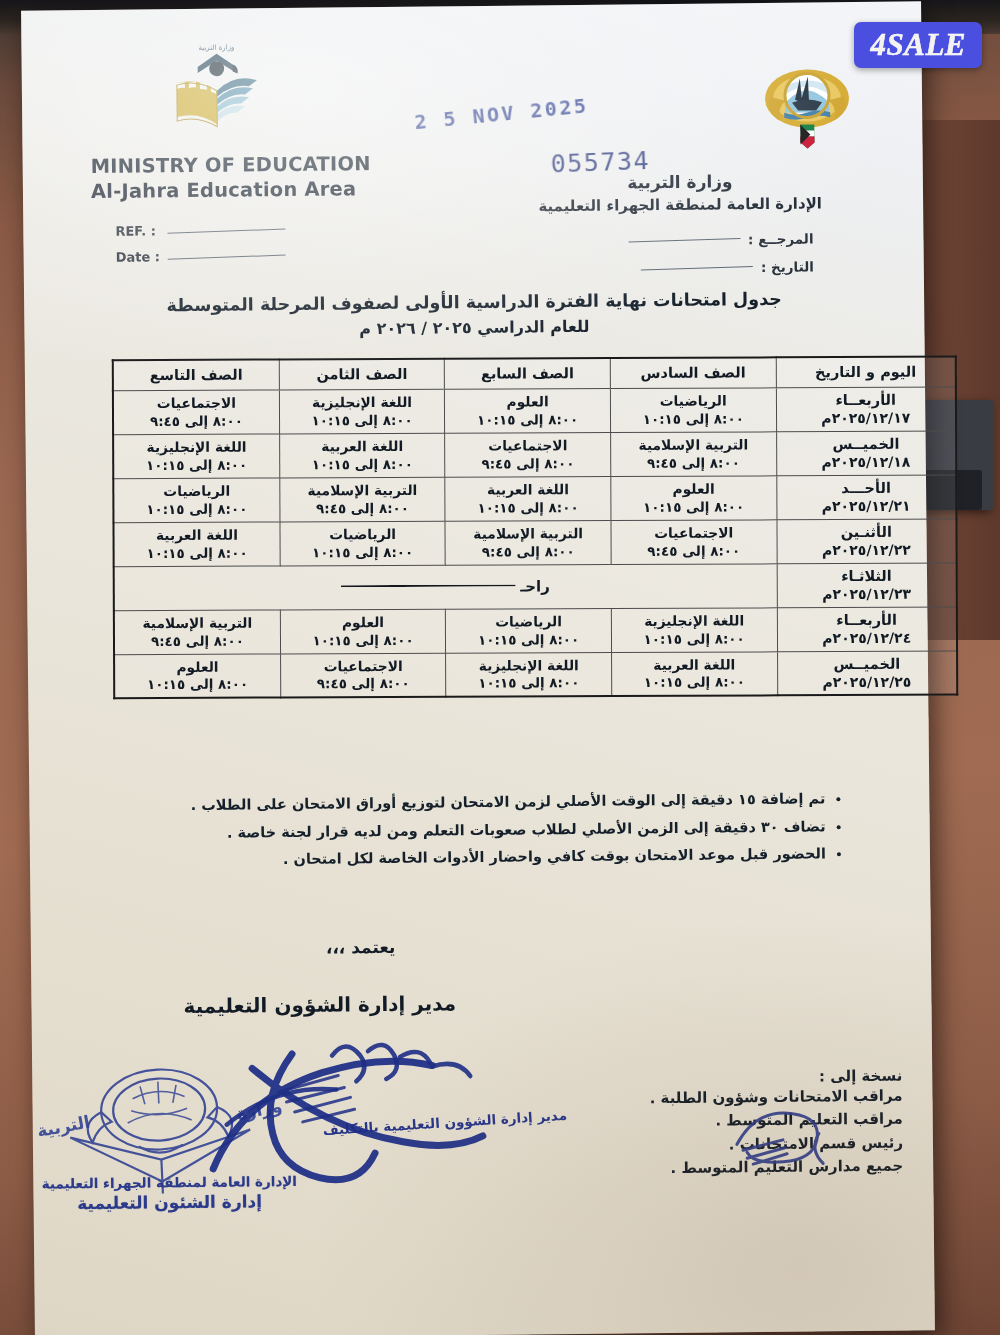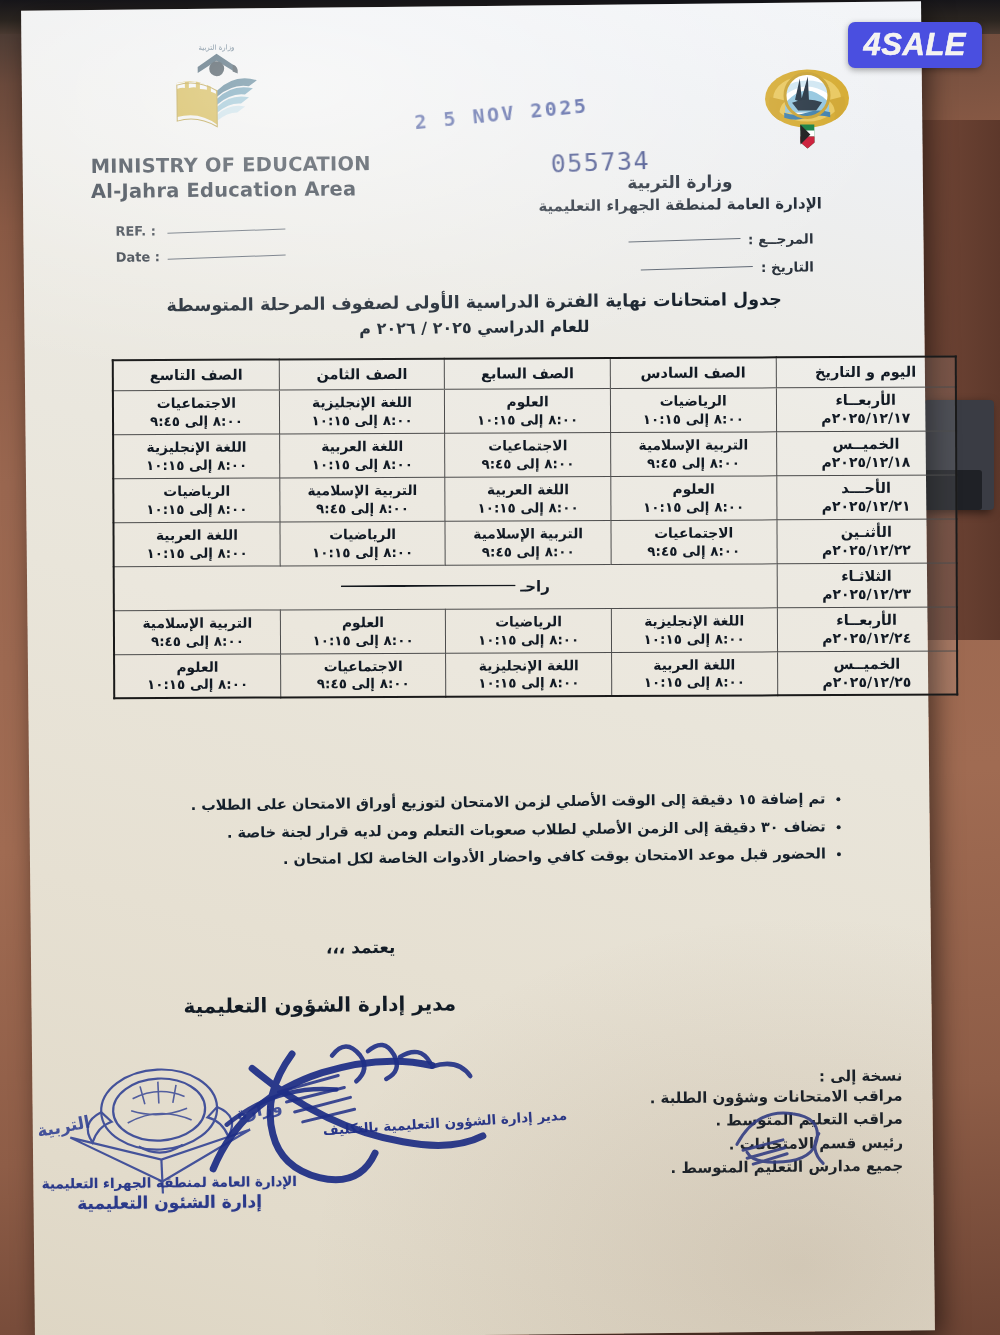--- a/index.html
+++ b/index.html
@@ -213,21 +213,21 @@
 
   
   .watermark {
     position: absolute; right: 18px; top: 22px;
     background: #4a4fe0; border-radius: 7px;
     padding: 7px 16px 8px 16px;
     box-shadow: 0 2px 6px rgba(0,0,0,.35);
   }
   .watermark span {
     display: block;
-    font-family: Liberation Sans, sans-serif;
+    font-family: Liberation Serif, serif;
     font-size: 31px; font-weight: bold; font-style: italic;
     color: #f4f2ee; letter-spacing: .5px; line-height: 1;
     -webkit-text-stroke: 0.5px #ffffff;
   }
 
   .blur-soft { filter: blur(.35px); }
 </style>
 </head>
 <body>
 

